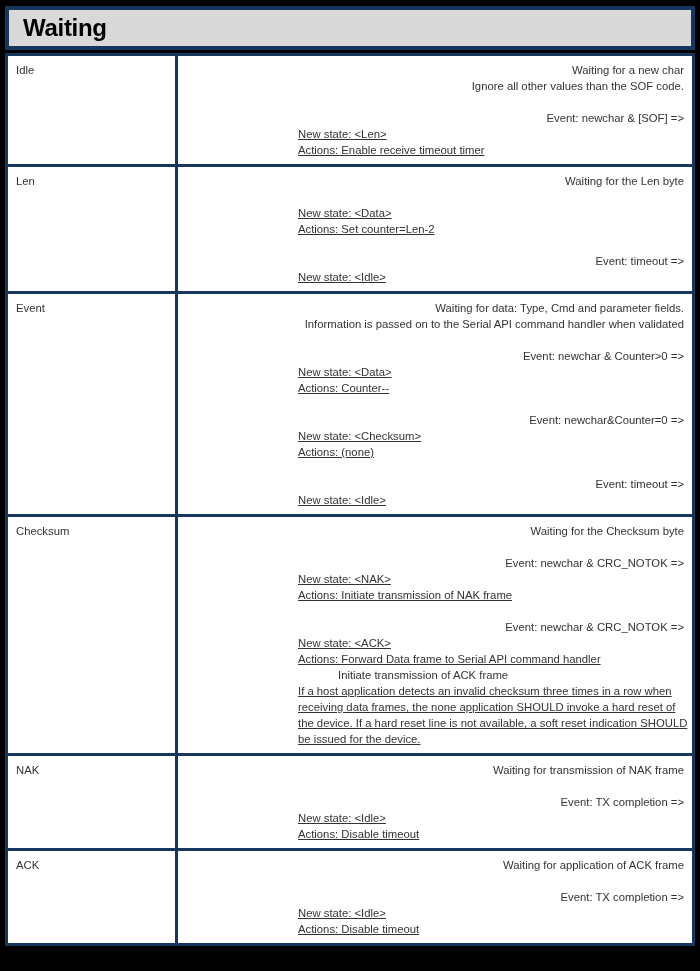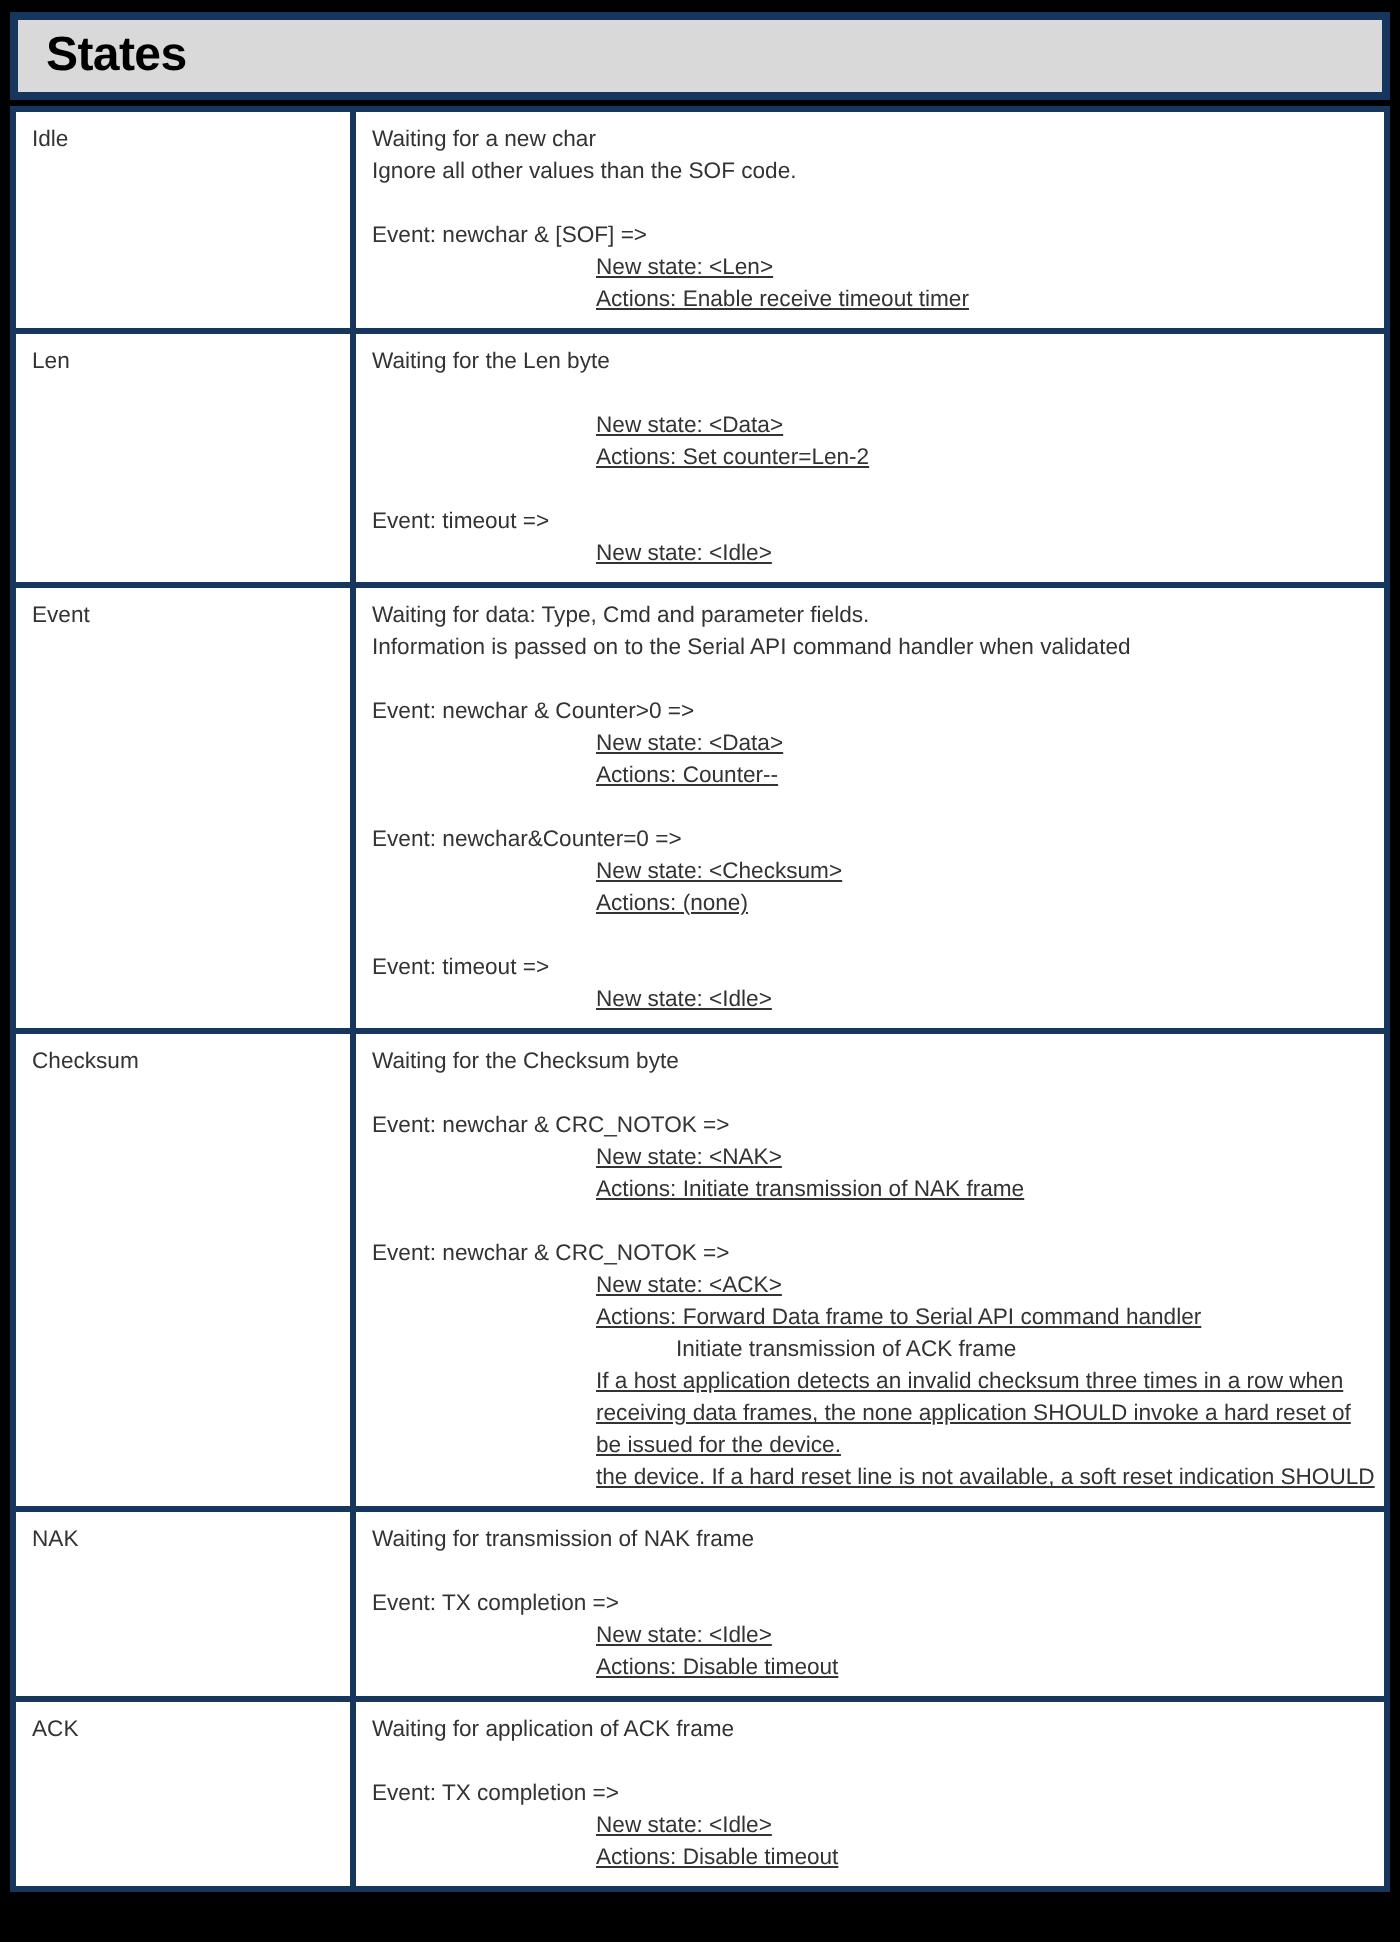--- a/index.html
+++ b/index.html
@@ -60,30 +60,30 @@
     padding: 6px 8px;
     overflow: hidden;
   }
   .ln {
     font-size: 11.3px;
     line-height: 16px;
     min-height: 16px;
     color: #333333;
     white-space: pre;
   }
-  .i0 { padding-left: 0; }
+  .i0 { padding-left: 0; text-align: right; }
   .i1 { padding-left: 112px; text-decoration: underline; }
   .i2 { padding-left: 152px; }
 </style>
 </head>
 <body>
 
 <div class="page">
   <div class="states-header">
-    <span class="states-title">States</span>
+    <span class="states-title">Waiting</span>
   </div>
   <div class="states-body">
   <div class="row">
     <div class="cell-left">Idle</div>
     <div class="cell-right">
           <div class="ln i0">Waiting for a new char</div>
           <div class="ln i0">Ignore all other values than the SOF code.</div>
           <div class="ln i0">&nbsp;</div>
           <div class="ln i0">Event: newchar &amp; [SOF] =&gt;</div>
           <div class="ln i1">New state: &lt;Len&gt;</div>
@@ -131,22 +131,22 @@
           <div class="ln i0">Event: newchar &amp; CRC_NOTOK =&gt;</div>
           <div class="ln i1">New state: &lt;NAK&gt;</div>
           <div class="ln i1">Actions: Initiate transmission of NAK frame</div>
           <div class="ln i0">&nbsp;</div>
           <div class="ln i0">Event: newchar &amp; CRC_NOTOK =&gt;</div>
           <div class="ln i1">New state: &lt;ACK&gt;</div>
           <div class="ln i1">Actions: Forward Data frame to Serial API command handler</div>
           <div class="ln i2">Initiate transmission of ACK frame</div>
           <div class="ln i1">If a host application detects an invalid checksum three times in a row when</div>
           <div class="ln i1">receiving data frames, the none application SHOULD invoke a hard reset of</div>
+          <div class="ln i1">the device. If a hard reset line is not available, a soft reset indication SHOULD</div>
           <div class="ln i1">be issued for the device.</div>
-          <div class="ln i1">the device. If a hard reset line is not available, a soft reset indication SHOULD</div>
         </div>
   </div>
 
   <div class="row">
     <div class="cell-left">NAK</div>
     <div class="cell-right">
           <div class="ln i0">Waiting for transmission of NAK frame</div>
           <div class="ln i0">&nbsp;</div>
           <div class="ln i0">Event: TX completion =&gt;</div>
           <div class="ln i1">New state: &lt;Idle&gt;</div>

